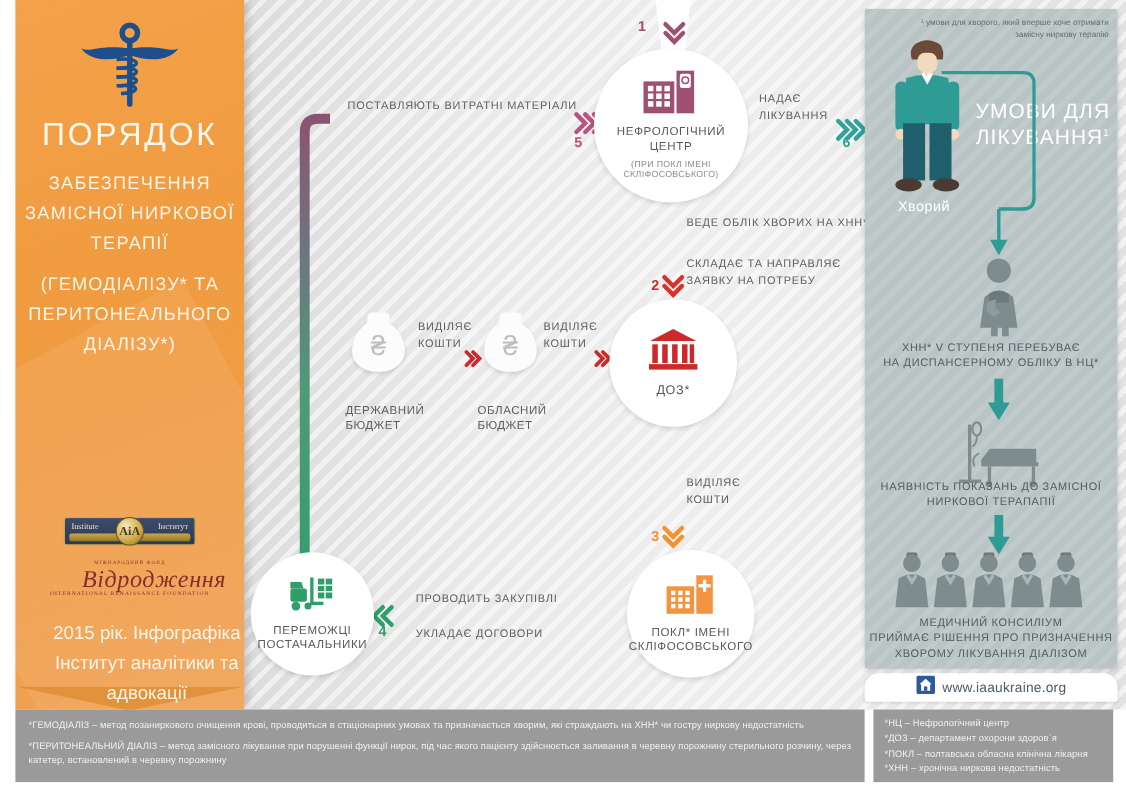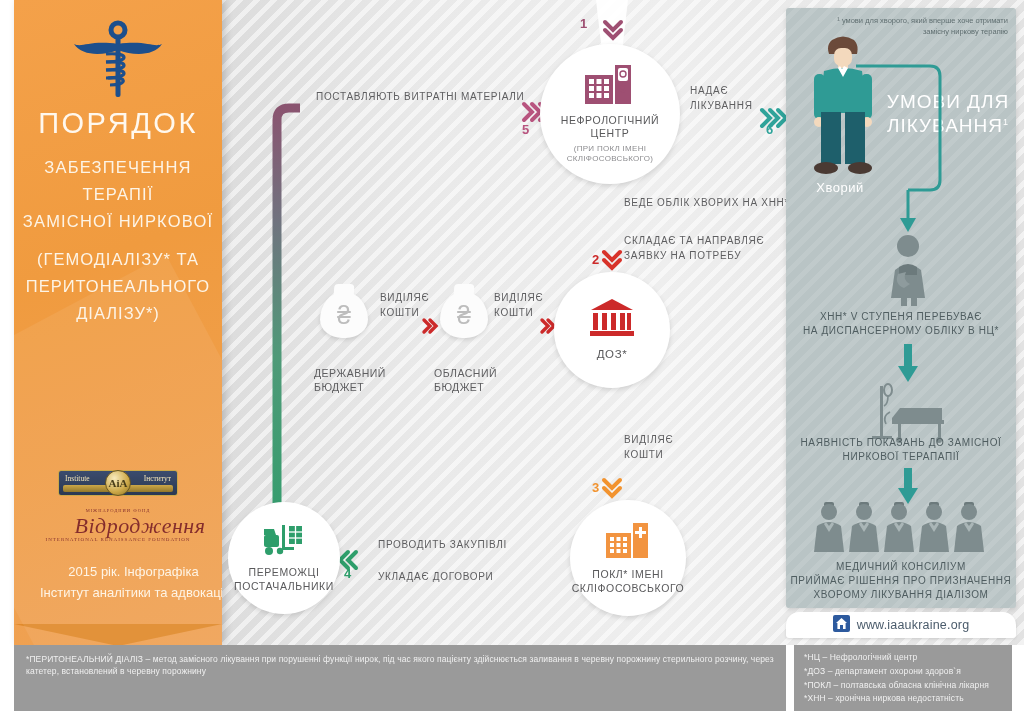--- a/index.html
+++ b/index.html
@@ -94,21 +94,21 @@
     font-family: "Liberation Serif", serif; font-style: italic;
     font-size: 22px; color: #7b1d1d; letter-spacing: 0.5px; padding-left: 44px;
   }
   .logo-vid .tiny {
     font-size: 5px; letter-spacing: 1px; color: #7b1d1d;
     font-family: "Liberation Serif", serif; margin-top: -2px;
   }
   .logo-vid .tiny-top { font-size: 4.5px; color: #7b1d1d; }
   .credit {
     position: absolute; left: 0; top: 562px; width: 239px; text-align: center;
-    font-size: 13px; color: #fff4e4; line-height: 1.6;
+    font-size: 17px; color: #fff4e4; line-height: 1.6;
   }
 
   
   .node {
     position: absolute; border-radius: 50%;
     background: #ffffff;
     box-shadow: 0 2px 5px rgba(0,0,0,0.13);
     display: flex; flex-direction: column;
     align-items: center; justify-content: center;
     text-align: center;
@@ -232,22 +232,22 @@
             <path d="M36 60 C56 58 56 67 38 67"></path>
           </g>
         </g>
       </svg>
     </span>
 
     <div class="title-block">
       <div class="t-main">ПОРЯДОК</div>
       <div class="t-sub">
         <div>ЗАБЕЗПЕЧЕННЯ</div>
+        <div>ЗАМІСНОЇ НИРКОВОЇ</div>
         <div>ТЕРАПІЇ</div>
-        <div>ЗАМІСНОЇ НИРКОВОЇ</div>
       </div>
       <div class="t-sub2">
         <div>(ГЕМОДІАЛІЗУ* ТА</div>
         <div>ПЕРИТОНЕАЛЬНОГО</div>
         <div>ДІАЛІЗУ*)</div>
       </div>
     </div>
 
     <div class="logos">
       <div class="logo-aia">
@@ -658,20 +658,21 @@
       <svg width="17" height="17" viewBox="0 0 17 17">
         <rect width="17" height="17" rx="2" fill="#2d5a9e"></rect>
         <path d="M8.5 3 L14 8 L12.6 8 L12.6 14 L4.4 14 L4.4 8 L3 8 Z" fill="#ffffff"></path>
         <rect x="7" y="10" width="3" height="4" fill="#2d5a9e"></rect>
       </svg>
     </span>
     <span class="txt">www.iaaukraine.org</span>
   </div>
 
   <div class="foot">
+    <p>*ГЕМОДІАЛІЗ – метод позаниркового очищення крові, проводиться в стаціонарних умовах та призначається хворим, які страждають на ХНН* чи гостру ниркову недостатність</p>
     <p>*ПЕРИТОНЕАЛЬНИЙ ДІАЛІЗ – метод замісного лікування при порушенні функції нирок, під час якого пацієнту здійснюється заливання в черевну порожнину стерильного розчину, через катетер, встановлений в черевну порожнину</p>
   </div>
 
   <div class="foot2">
     <p>*НЦ – Нефрологічний центр</p>
     <p>*ДОЗ – департамент охорони здоров`я</p>
     <p>*ПОКЛ – полтавська обласна клінічна лікарня</p>
     <p>*ХНН – хронічна ниркова недостатність</p>
   </div>
 

